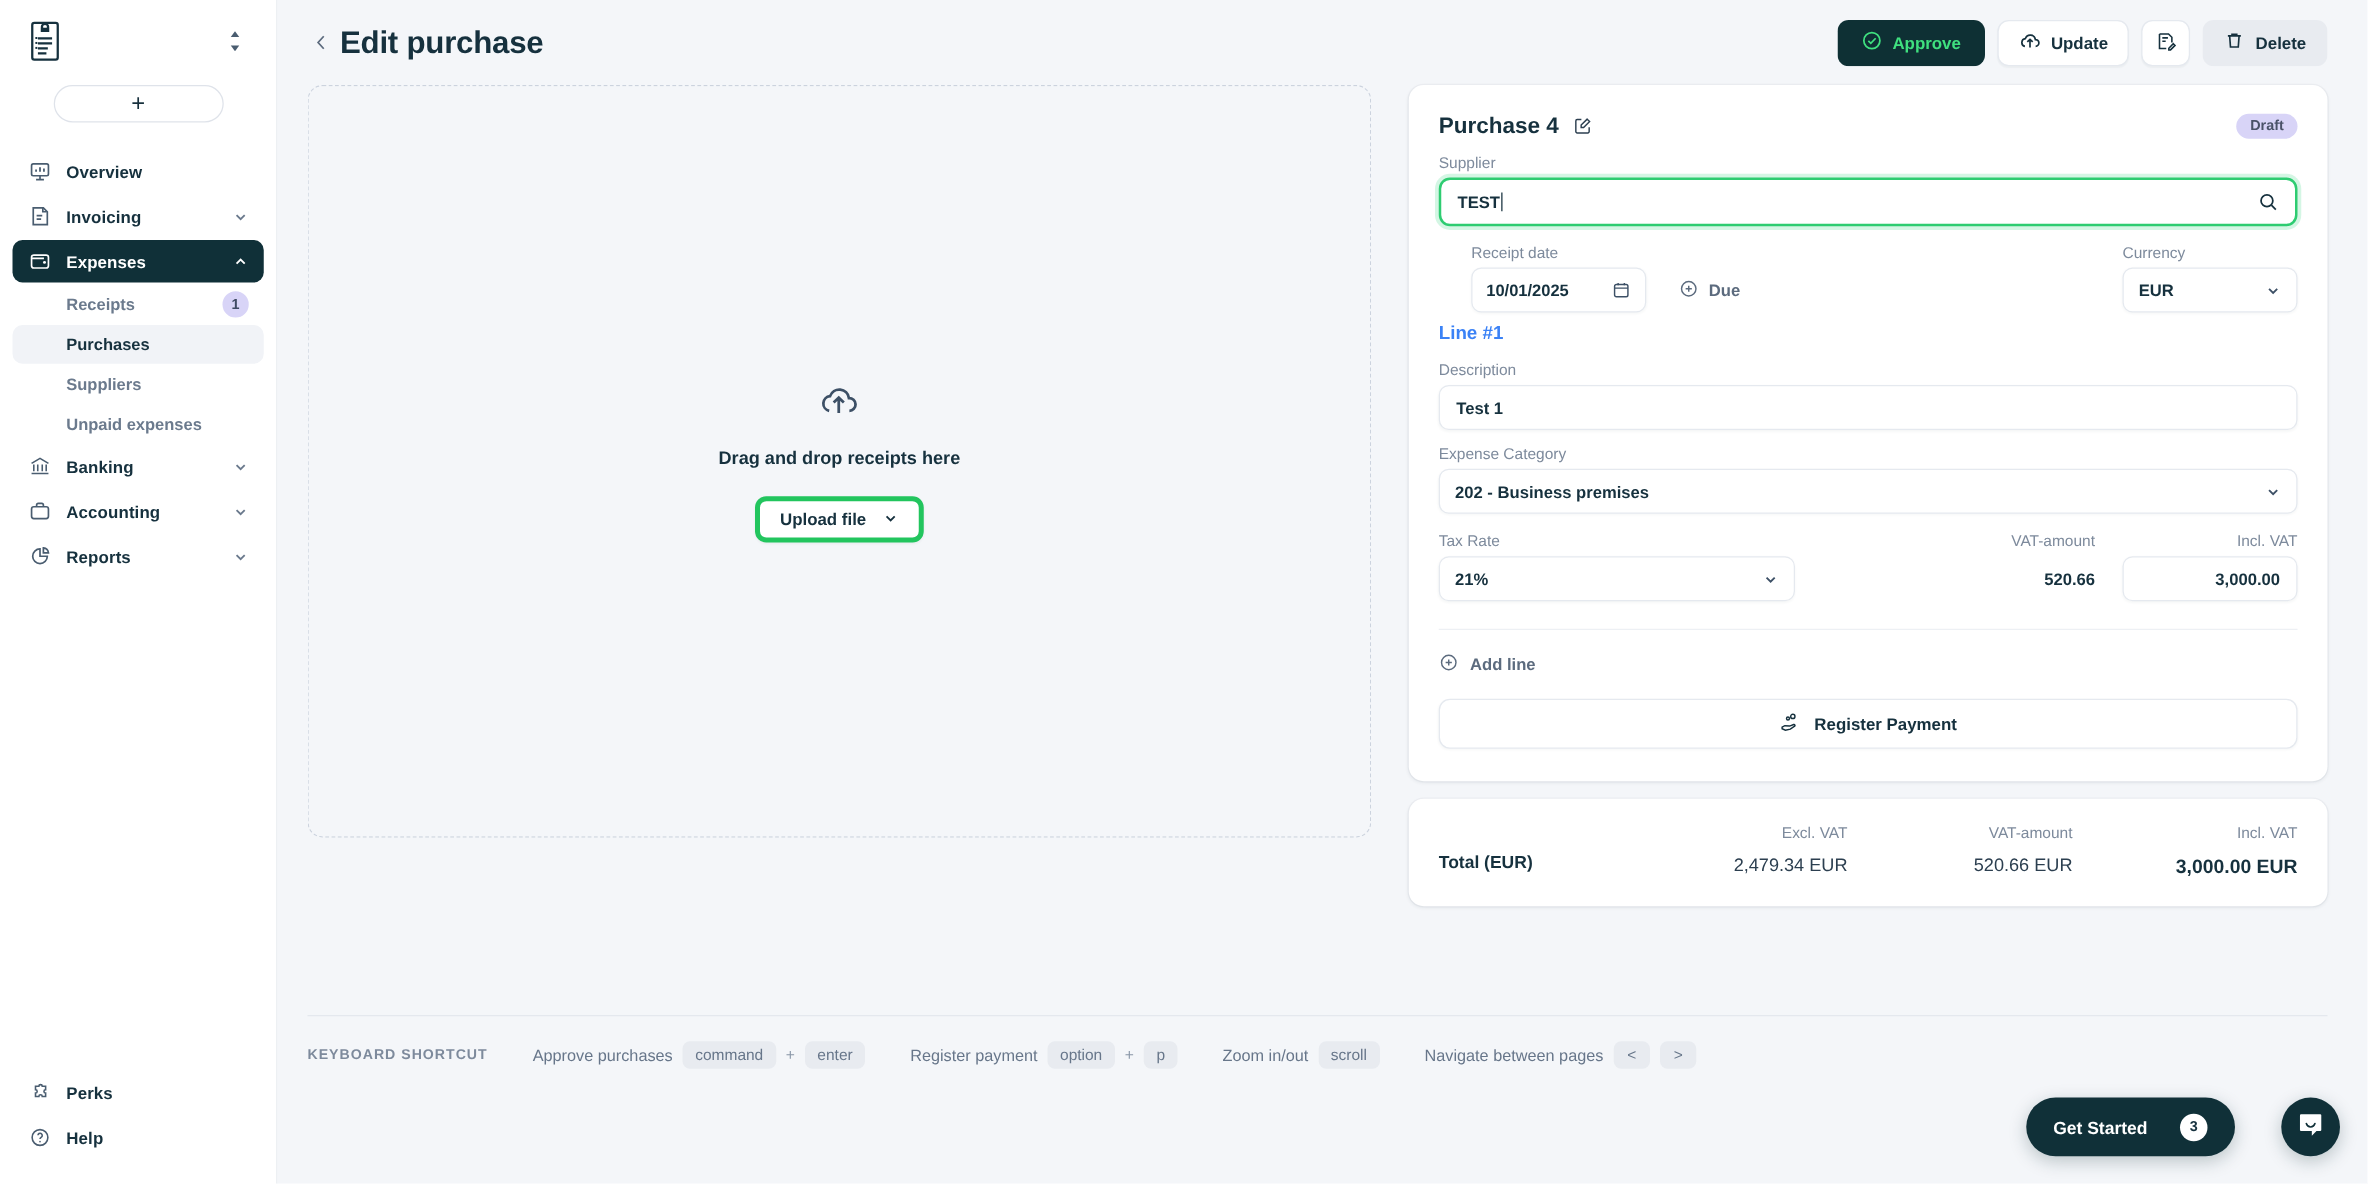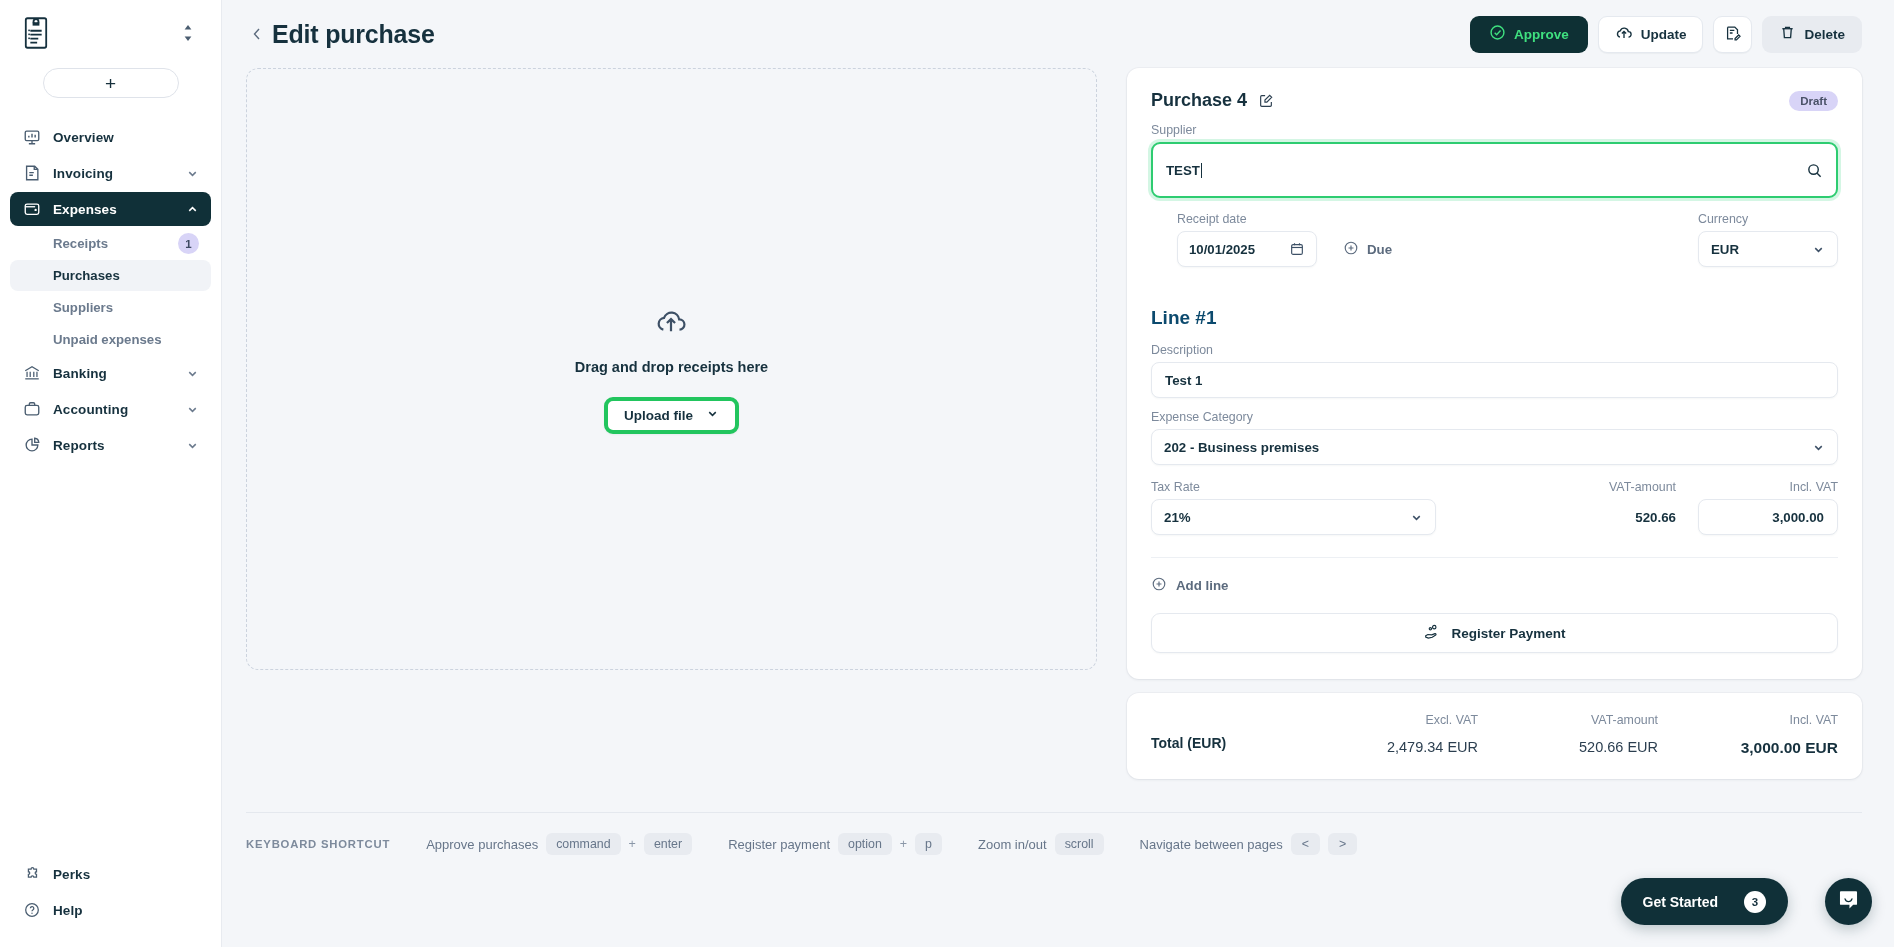--- a/index.html
+++ b/index.html
@@ -127,21 +127,21 @@
   .input {
     width: 100%; height: 36px; border-radius: 8px;
     border: 1px solid #e5e9ef; background: #fff;
     padding: 0 13px; font-size: 13.3px; color: #16313e; font-weight: 600;
     font-family: "Liberation Sans", sans-serif;
     box-shadow: 0 1px 2px rgba(16,40,60,.04);
     display: flex; align-items: center;
   }
   .supplier-wrap { margin-top: 12px; position: relative; }
   .supplier-input {
-    height: 56px; border: 2px solid #2ecc71; border-radius: 9px;
+    height: 39px; border: 2px solid #2ecc71; border-radius: 9px;
     box-shadow: 0 0 0 3px rgba(60,215,130,.22);
     display: flex; align-items: center; padding: 0 13px;
     background: #fff;
   }
   .supplier-input .val { font-size: 13.3px; font-weight: 700; color: #16313e; }
   .caret { display: inline-block; width: 1px; height: 15px; background: #16313e; margin-left: 1px; }
   .supplier-input .search-ic { margin-left: auto; display: flex; }
 
   .row2 { display: flex; margin-top: 14px; align-items: flex-end; }
   .date-col { width: 140px; margin-left: 26px; }
@@ -159,21 +159,21 @@
   }
   .cur-col { margin-left: auto; width: 140px; }
   .select {
     height: 36px; border: 1px solid #e5e9ef; border-radius: 8px; background: #fff;
     display: flex; align-items: center; padding: 0 12px;
     box-shadow: 0 1px 2px rgba(16,40,60,.04); cursor: pointer;
   }
   .select .val { font-size: 13.3px; font-weight: 700; color: #16313e; }
   .select .chev { margin-left: auto; display: flex; }
 
-  .line-title { font-size: 19px; font-weight: 700; color: #0c4a6e; margin-top: 40px; }
+  .line-title { font-size: 15px; font-weight: 700; color: #3b82f6; margin-top: 8px; }
   .mt14 { margin-top: 14px; }
   .mt12 { margin-top: 12px; }
 
   .tax-row { display: flex; margin-top: 15px; align-items: flex-end; gap: 0; }
   .tax-col { width: 285px; }
   .vat-col { flex: 1; display: flex; flex-direction: column; align-items: flex-end; padding-right: 22px;}
   .vat-val { font-size: 13.3px; font-weight: 700; color: #16313e; height: 36px; display: flex; align-items: center; }
   .incl-col { width: 140px; }
   .incl-box {
     height: 36px; border: 1px solid #e5e9ef; border-radius: 8px; background: #fff;

